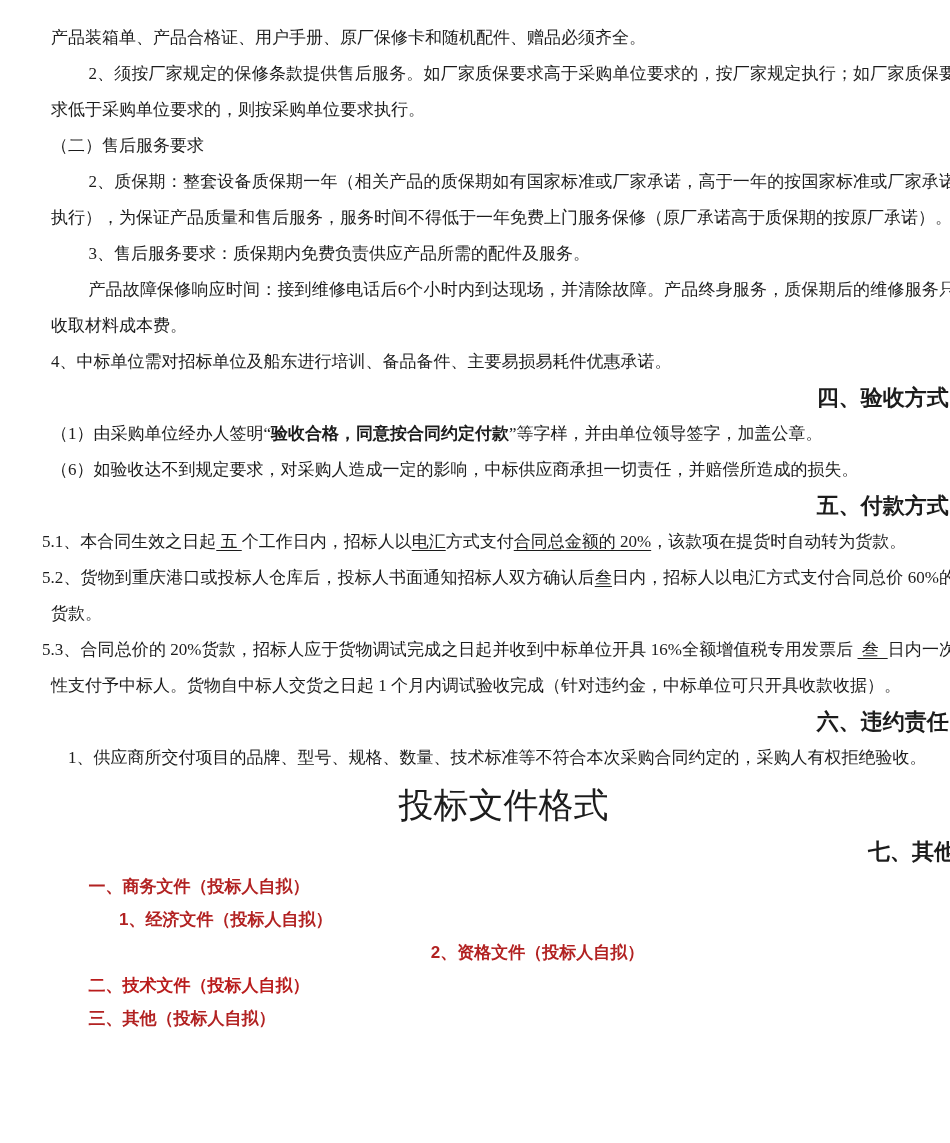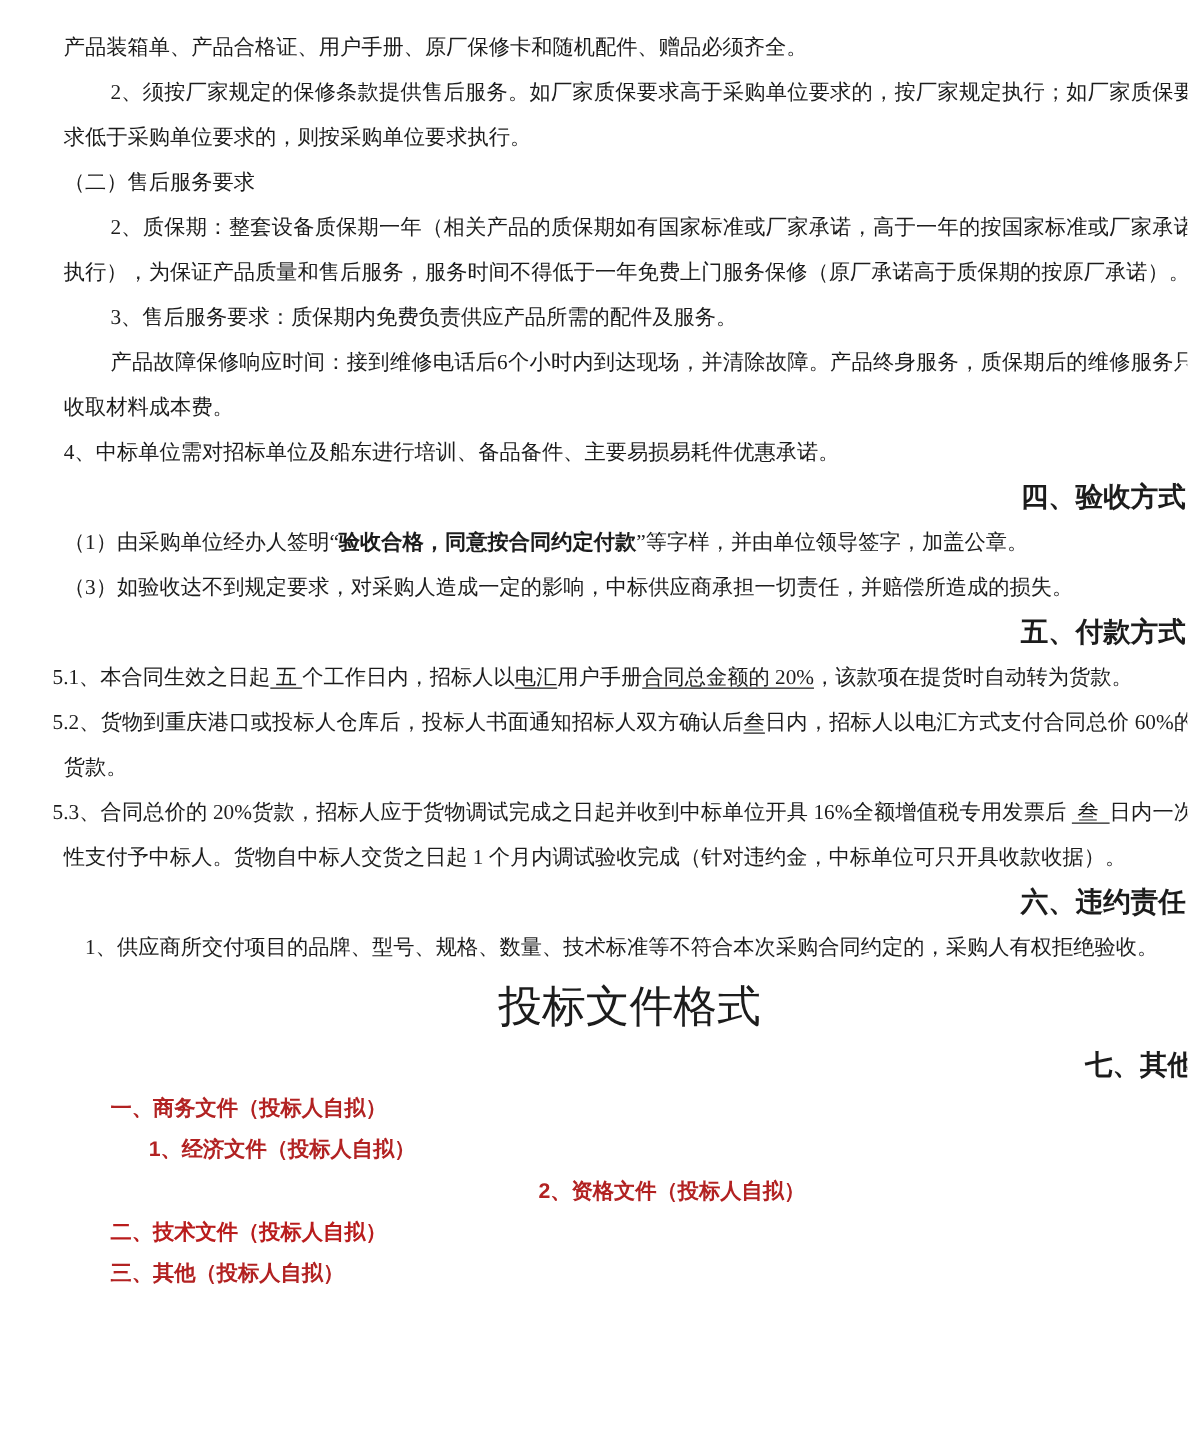--- a/index.html
+++ b/index.html
@@ -71,23 +71,23 @@
   <main id="doc" class="doc">
       <p class="para body indent-none"><span>产品装箱单、产品合格证、用户手册、原厂保修卡和随机配件、赠品必须齐全。</span></p>
       <p class="para body indent-two"><span>2、须按厂家规定的保修条款提供售后服务。如厂家质保要求高于采购单位要求的，按厂家规定执行；如厂家质保要求低于采购单位要求的，则按采购单位要求执行。</span></p>
       <p class="para body indent-none"><span>（二）售后服务要求</span></p>
       <p class="para body indent-two"><span>2、质保期：整套设备质保期一年（相关产品的质保期如有国家标准或厂家承诺，高于一年的按国家标准或厂家承诺执行），为保证产品质量和售后服务，服务时间不得低于一年免费上门服务保修（原厂承诺高于质保期的按原厂承诺）。</span></p>
       <p class="para body indent-two"><span>3、售后服务要求：质保期内免费负责供应产品所需的配件及服务。</span></p>
       <p class="para body indent-two"><span>产品故障保修响应时间：接到维修电话后6个小时内到达现场，并清除故障。产品终身服务，质保期后的维修服务只收取材料成本费。</span></p>
       <p class="para body indent-none"><span>4、中标单位需对招标单位及船东进行培训、备品备件、主要易损易耗件优惠承诺。</span></p>
       <p class="para heading indent-none"><span>四、验收方式:</span></p>
       <p class="para body indent-none"><span>（1）由采购单位经办人签明“</span><span class="seg-bold">验收合格，同意按合同约定付款</span><span>”等字样，并由单位领导签字，加盖公章。</span></p>
-      <p class="para body indent-none"><span>（3）如验收达不到规定要求，对采购人造成一定的影响，中标供应商承担一切责任，并赔偿所造成的损失。</span></p>
+      <p class="para body indent-none"><span>（6）如验收达不到规定要求，对采购人造成一定的影响，中标供应商承担一切责任，并赔偿所造成的损失。</span></p>
       <p class="para heading indent-none"><span>五、付款方式:</span></p>
-      <p class="para body indent-hang"><span>5.1、本合同生效之日起</span><span class="seg-underline">&nbsp;五&nbsp;</span><span>个工作日内，招标人以</span><span class="seg-underline">电汇</span><span>用户手册</span><span class="seg-underline">合同总金额的 20%</span><span>，该款项在提货时自动转为货款。</span></p>
+      <p class="para body indent-hang"><span>5.1、本合同生效之日起</span><span class="seg-underline">&nbsp;五&nbsp;</span><span>个工作日内，招标人以</span><span class="seg-underline">电汇</span><span>方式支付</span><span class="seg-underline">合同总金额的 20%</span><span>，该款项在提货时自动转为货款。</span></p>
       <p class="para body indent-hang"><span>5.2、货物到重庆港口或投标人仓库后，投标人书面通知招标人双方确认后</span><span class="seg-underline">叁</span><span>日内，招标人以电汇方式支付合同总价 60%的货款。</span></p>
       <p class="para body indent-hang"><span>5.3、合同总价的 20%货款，招标人应于货物调试完成之日起并收到中标单位开具 16%全额增值税专用发票后 </span><span class="seg-underline">&nbsp;叁&nbsp;&nbsp;</span><span>日内一次性支付予中标人。货物自中标人交货之日起 1 个月内调试验收完成（针对违约金，中标单位可只开具收款收据）。</span></p>
       <p class="para heading indent-none"><span>六、违约责任:</span></p>
       <p class="para body indent-one"><span>1、供应商所交付项目的品牌、型号、规格、数量、技术标准等不符合本次采购合同约定的，采购人有权拒绝验收。</span></p>
       <p class="para title indent-none"><span>投标文件格式</span></p>
       <p class="para heading indent-none"><span>七、其他</span></p>
       <p class="para red-item indent-two" style="color: rgb(178, 34, 34);"><span>一、商务文件（投标人自拟）</span></p>
       <p class="para red-item indent-four" style="color: rgb(178, 34, 34);"><span>1、经济文件（投标人自拟）</span></p>
       <p class="para red-item indent-four" style="color: rgb(178, 34, 34); text-align: center;"><span>2、资格文件（投标人自拟）</span></p>
       <p class="para red-item indent-two" style="color: #b91c1c;"><span>二、技术文件（投标人自拟）</span></p>

